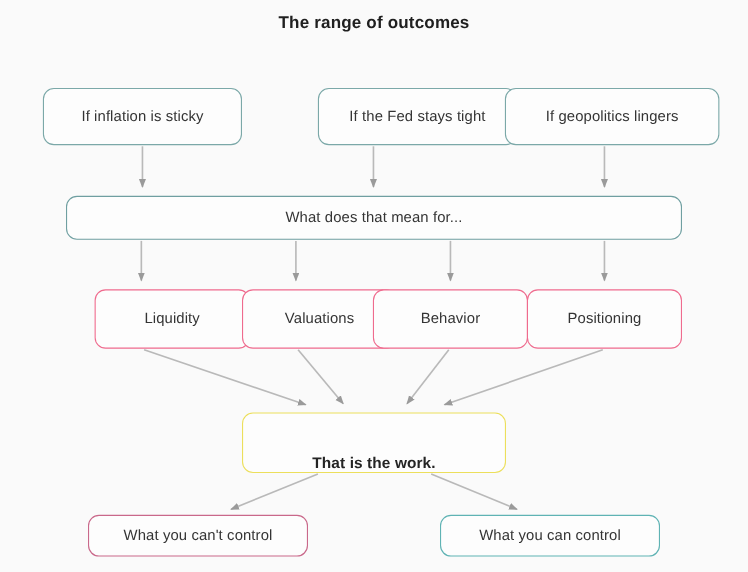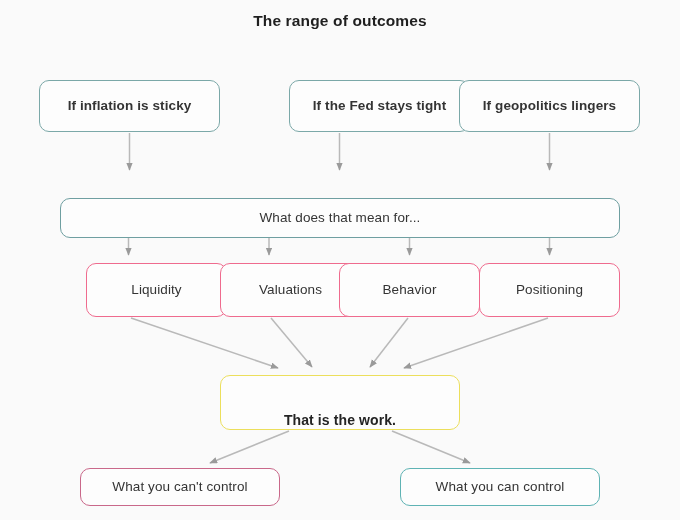--- a/index.html
+++ b/index.html
@@ -53,30 +53,29 @@
     top: 12px;
     width: 680px;
     text-align: center;
     font-size: 15.5px;
     font-weight: bold;
     color: #1f1f1f;
     letter-spacing: 0.15px;
   }
 
   
-  .cond { border: 1.6px solid #7ba8a8; height: 52px; top: 80px; font-weight: bold; }
+  .cond { border: 1.6px solid #7ba8a8; height: 52px; top: 80px; }
   #cond-0 { left: 39px;  width: 181px; }
   #cond-1 { left: 249px; width: 181px; margin-left: 40px; }
-  #cond-2 { left: 459px; width: 181px; }
+  #cond-2 { left: 459px; width: 195px; }
 
   
   #hub {
     left: 60px; top: 178px; width: 560px; height: 40px;
     border: 1.6px solid #6f9fa1;
-    margin-top: 20px;
   }
 
   
   .dim { border: 1.6px solid #ef6b8e; height: 54px; top: 263px; width: 141px; }
   #dim-0 { left: 58px; margin-left: 28px;  }
   #dim-1 { left: 197px; margin-left: 23px; }
   #dim-2 { left: 339px; }
   #dim-3 { left: 479px; }
 
   

